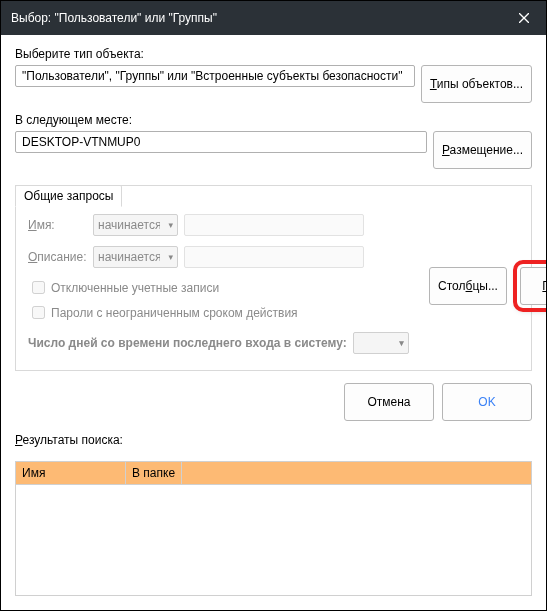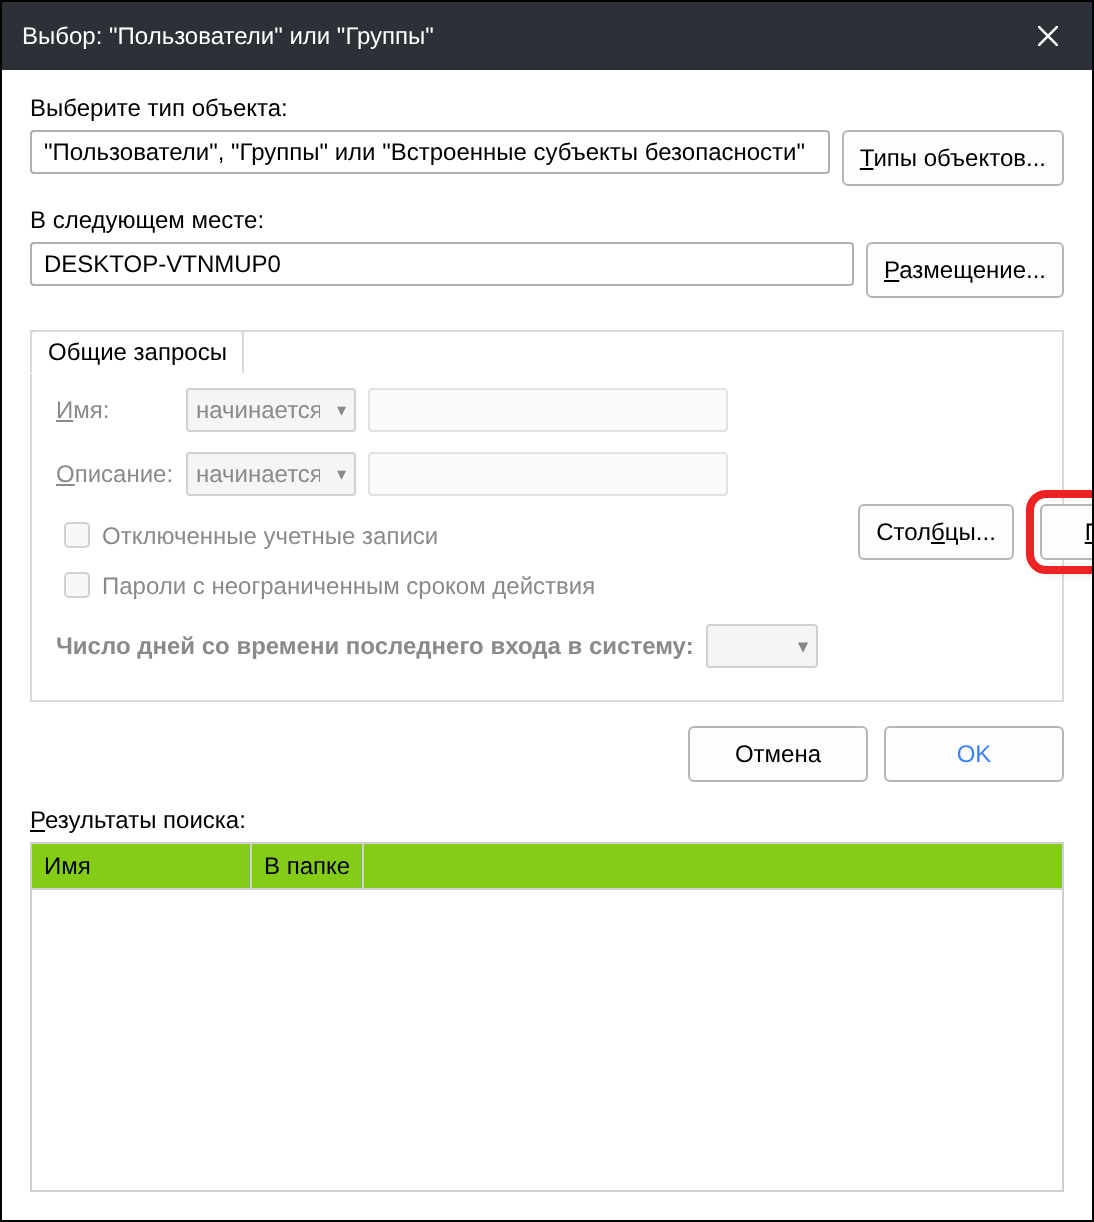--- a/index.html
+++ b/index.html
@@ -4,41 +4,41 @@
 <style>
 * { box-sizing: border-box; font-family: "Segoe UI", Tahoma, sans-serif; font-size: 12px; }
 body { margin: 0; background: #fff; width: 547px; height: 611px; border: 1px solid #000; display: flex; flex-direction: column; }
 .titlebar { background: #2b3137; color: #fff; height: 34px; display: flex; align-items: center; justify-content: space-between; padding: 0 0 0 10px; }
 .titlebar .title { font-size: 12px; }
 .titlebar .close { width: 44px; height: 34px; display: flex; align-items: center; justify-content: center; cursor: pointer; color: #fff; }
 .client { flex: 1; padding: 12px 14px 0 14px; display: flex; flex-direction: column; }
 .row-label { margin-bottom: 4px; }
 .row-field { display: flex; gap: 6px; margin-bottom: 10px; }
 .ro-field { flex: 1; background: #fff; border: 1px solid #b0b0b0; padding: 3px 6px; height: 22px; border-radius: 2px; }
-.btn { background: #fdfdfd; border: 1px solid #b5b5b5; border-radius: 3px; padding: 3px 8px; min-width: 90px; cursor: pointer; text-align: center; height: 28px; }
+.btn { background: #fdfdfd; border: 1px solid #b5b5b5; border-radius: 3px; padding: 3px 8px; min-width: 90px; cursor: pointer; text-align: center; height: 38px; }
 .btn[data-disabled="true"] { color: #3b82f6; }
 .query-group { border: 1px solid #d9d9d9; margin-top: 6px; position: relative; padding: 28px 12px 16px 12px; display: flex; }
 .query-legend { position: absolute; top: -1px; left: -1px; border: 1px solid #d9d9d9; border-bottom: 1px solid #fff; padding: 3px 8px; background: #fff; border-radius: 2px 2px 0 0; }
 .query-left { flex: 1; color: #8a8a8a; }
 .query-left .qrow { display: flex; align-items: center; margin-bottom: 10px; }
 .qlabel { width: 65px; }
 .u { text-decoration: underline; }
 .combo { width: 85px; height: 22px; border: 1px solid #d0d0d0; background: #f5f5f5; display: flex; align-items: center; padding: 0 4px; justify-content: space-between; color: #8a8a8a; margin-right: 6px; border-radius: 2px; }
 .txt { flex: 1; max-width: 180px; height: 22px; border: 1px solid #e2e2e2; background: #fafafa; border-radius: 2px; }
 .chk { display: flex; align-items: center; color: #8a8a8a; margin: 6px 0; }
 .chk input { margin-right: 6px; accent-color: #ccc; }
 .days-row { display: flex; align-items: center; color: #8a8a8a; margin-top: 10px; font-weight: bold; }
 .days-row .combo2 { width: 56px; height: 22px; border: 1px solid #d0d0d0; background: #f5f5f5; display: flex; align-items: center; justify-content: flex-end; padding: 0 4px; color: #8a8a8a; margin-left: 6px; border-radius: 2px; }
 .query-right { width: 90px; display: flex; flex-direction: row; gap: 10px; padding-top: 4px; align-items: center; }
 .highlighted { outline: 4px solid #e22; outline-offset: 0; border-radius: 6px; box-shadow: 0 2px 6px rgba(0,0,0,0.25); }
 .magnifier { margin-top: 20px; width: 32px; height: 28px; position: relative; }
 .action-row { display: flex; justify-content: flex-end; gap: 8px; padding: 12px 0; }
-.results-label { margin-bottom: 4px; }
+.results-label { margin-bottom: 14px; }
 .results-table { border: 1px solid #d0d0d0; flex: 1; margin-bottom: 14px; background: #fff; }
-.results-header { display: flex; border-bottom: 1px solid #d0d0d0; background: #84cc16; }
+.results-header { display: flex; border-bottom: 1px solid #d0d0d0; background: #fdba74; }
 .results-header .colh { padding: 4px 6px; border-right: 1px solid #d0d0d0; }
 .results-header .colh:first-child { width: 110px; }
 .caret { font-size: 9px; color: #888; }
 </style>
 </head>
 <body>
 
 <div class="titlebar">
   <span class="title">Выбор: "Пользователи" или "Группы"</span>
   <div class="close">

